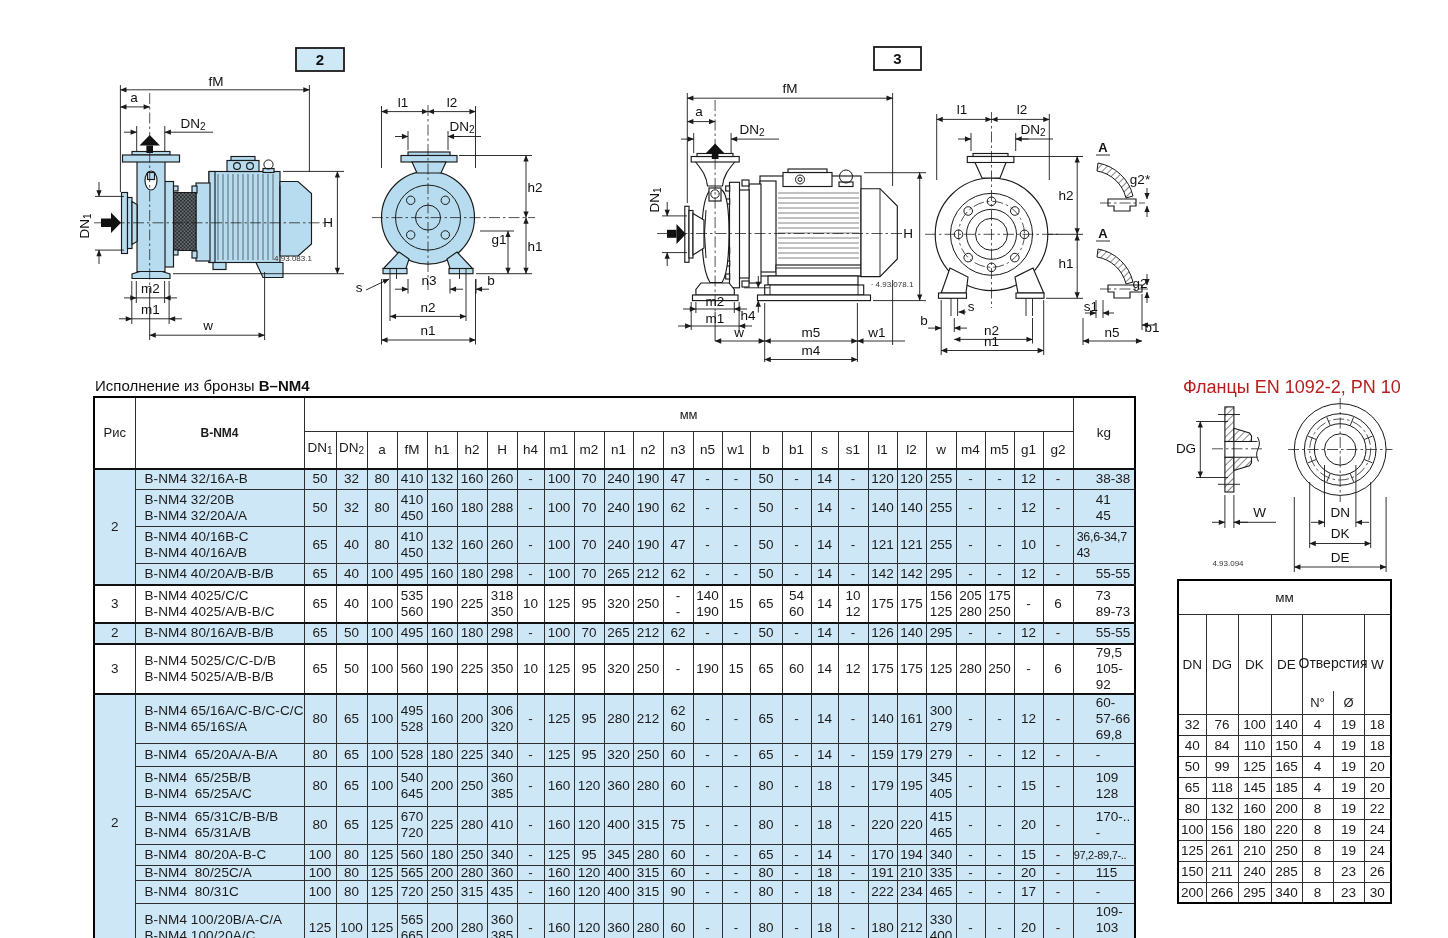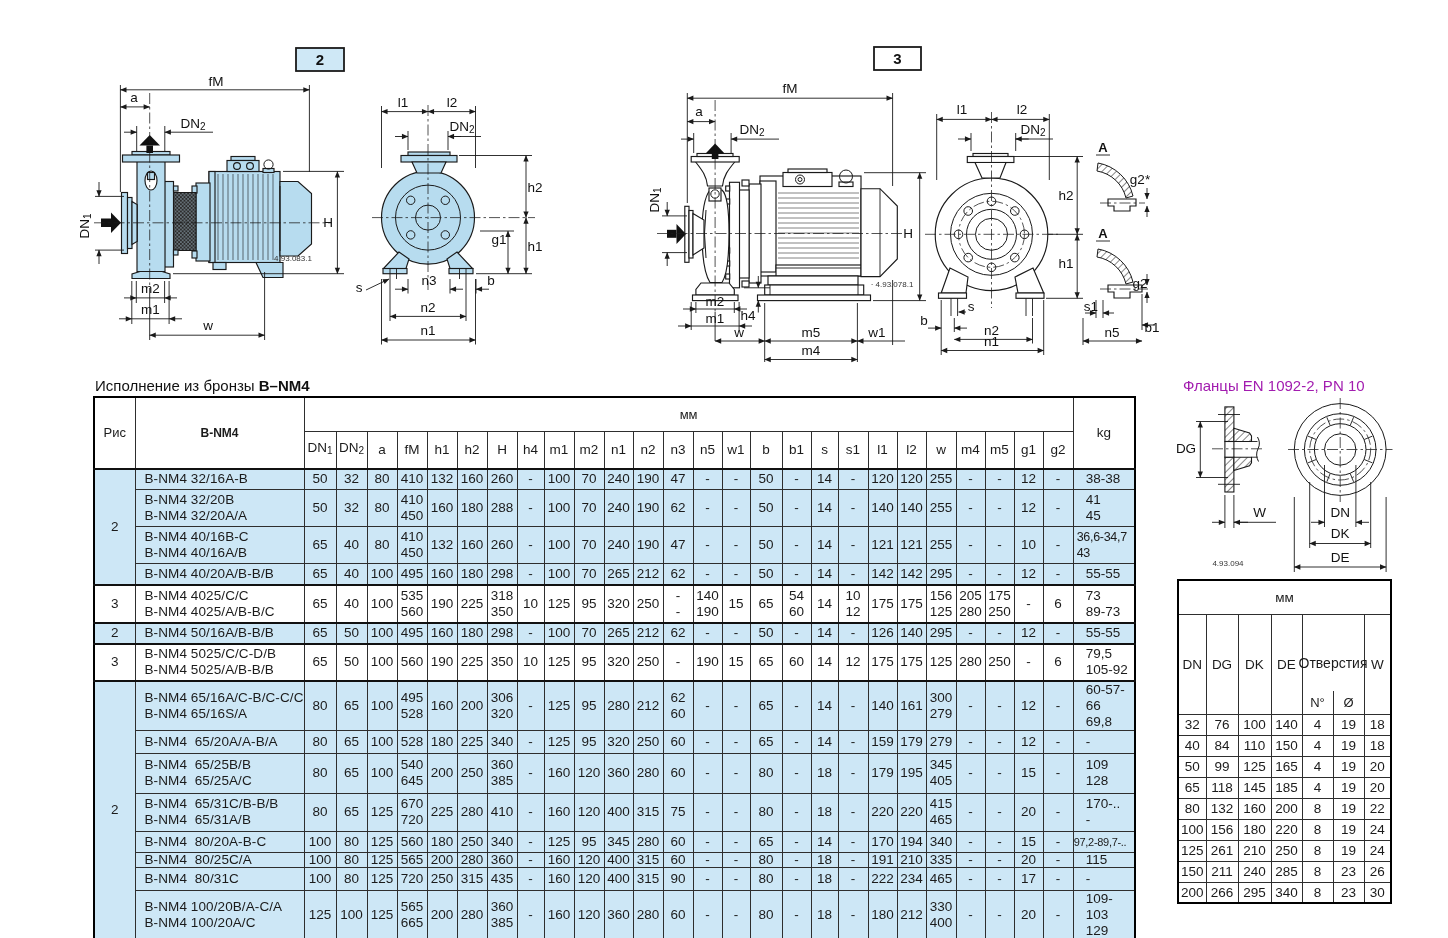--- a/index.html
+++ b/index.html
@@ -8,38 +8,38 @@
 table{border-collapse:collapse;table-layout:fixed}
 .main td{border:1px solid #2e2e2e;text-align:center;font-size:13.5px;color:#1b1b1b;padding:0;line-height:16px;overflow:hidden}
 .main{border:2px solid #000}
 .main tr.gb td{border-top:2px solid #111}
 .main td.ris{font-size:13.5px}
 .main td.risH{font-size:13px}
 .main td.nameH{font-weight:bold;font-size:12px}
 .main td.mmH{font-size:13px;height:33px}
 .main td.ch{font-size:13.5px}
 .main td.nm{text-align:left;padding-left:9px;letter-spacing:0.1px}
-.main td.kg{text-align:left;padding-left:12px}
+.main td.kg{text-align:left;padding-left:22px}
 .main td.kgm{font-size:12.5px;padding-left:3px;letter-spacing:-0.3px}
 .main td.kgs{font-size:11px;padding-left:0;letter-spacing:-0.3px}
 .main tr.bl td{background:#cde7f6}
 .main tr.sm td{line-height:12px}
 .main tr.bl td.ris{background:#cde7f6}
 .main tr.wh td{background:#fff}
 .sb{font-size:10px;vertical-align:-2px}
 .flg{border:2px solid #000}
 .flg td{border:1px solid #2e2e2e;text-align:center;font-size:13.5px;color:#1b1b1b;padding:0}
 .flg td.fh{font-size:13.5px}
 .otv{display:flex;flex-direction:column;height:99px}
 .otvT{flex:1;display:flex;align-items:center;justify-content:center;font-size:14px;padding-top:20px}
 .otvB{display:flex;height:23px}
 .otvN{width:50%;border-right:1px solid #2e2e2e;display:flex;align-items:center;justify-content:center;font-size:13px}
 .otvO{width:50%;display:flex;align-items:center;justify-content:center;font-size:13px}
 .t1{left:95px;top:377px;font-size:15px;color:#111}
-.t2{left:1183px;top:377px;font-size:15px;color:#a21caf}
+.t2{left:1183px;top:377px;font-size:18px;color:#b91c1c}
 </style></head><body>
 <svg class="abs art" width="1448" height="938" viewBox="0 0 1448 938">
 <defs>
 <marker id="m" viewBox="0 0 10 10" refX="9.3" refY="5" markerWidth="10" markerHeight="7.5" orient="auto-start-reverse">
         <path d="M0.3,1.1 L9.7,5 L0.3,8.9 z" fill="#1a1a1a"></path>
       </marker>
 <pattern id="hat" width="5" height="5" patternTransform="rotate(45)" patternUnits="userSpaceOnUse">
         <rect width="5" height="5" fill="#fff"></rect>
         <line x1="0" y1="0" x2="0" y2="5" stroke="#222" stroke-width="1.1"></line>
       </pattern>
@@ -926,21 +926,21 @@
         <td>175</td>
         <td>156<br>125</td>
         <td>205<br>280</td>
         <td>175<br>250</td>
         <td>-</td>
         <td>6</td>
         <td class="kg">73<br>89-73</td>
       </tr>
 <tr class="bl gb" style="height:21px">
         <td class="ris">2</td>
-        <td class="nm">B-NM4 50/16A/B-B/B</td>
+        <td class="nm">B-NM4 80/16A/B-B/B</td>
         <td>65</td>
         <td>50</td>
         <td>100</td>
         <td>495</td>
         <td>160</td>
         <td>180</td>
         <td>298</td>
         <td>-</td>
         <td>100</td>
         <td>70</td>

